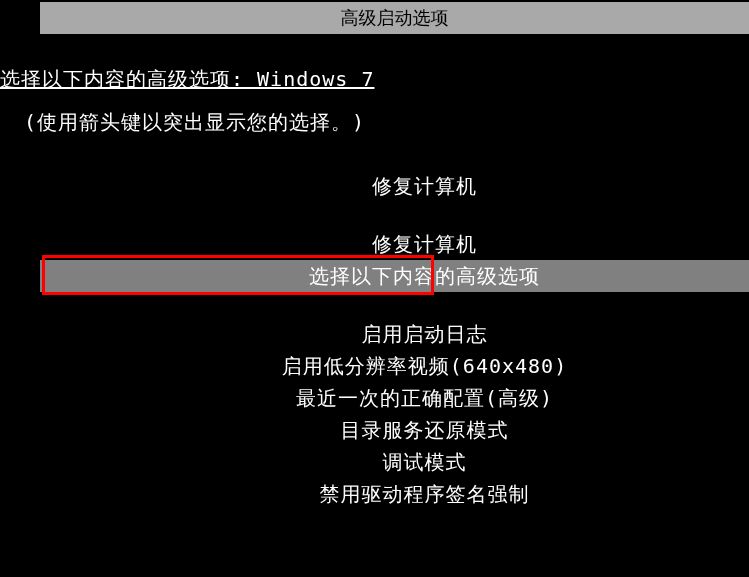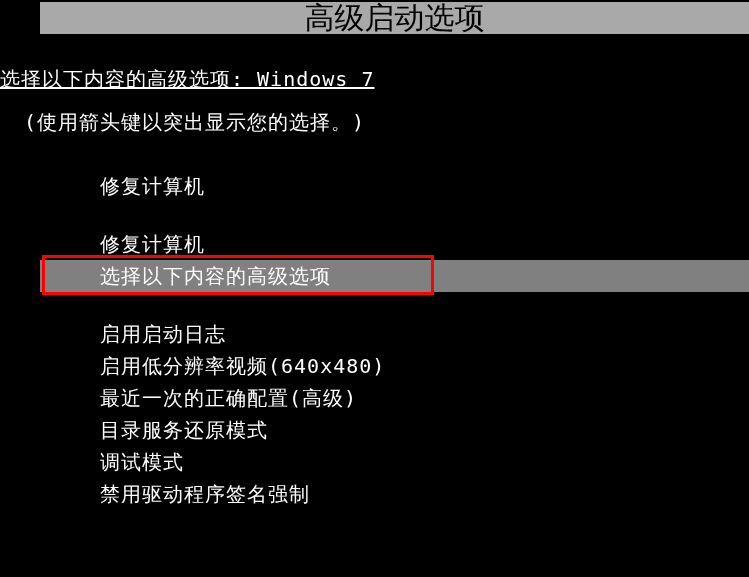--- a/index.html
+++ b/index.html
@@ -17,21 +17,21 @@
       overflow: hidden;
       position: relative;
     }
     .title-bar {
       background: #a9a9a9;
       color: #000;
       height: 32px;
       line-height: 32px;
       text-align: center;
       font-family: "SimHei", "Microsoft YaHei", sans-serif;
-      font-size: 30px;
+      font-size: 18px;
       margin-left: 40px;
       margin-top: 2px;
       width: calc(100% - 40px);
     }
     .prompt-line {
       margin-top: 32px;
       letter-spacing: 1px;
       text-decoration: underline;
     }
     .hint-line {
@@ -40,20 +40,21 @@
       letter-spacing: 1px;
     }
     .menu {
       margin-top: 34px;
     }
     .menu-item {
       margin-left: 100px;
       padding: 2px 0;
       letter-spacing: 1px;
       line-height: 28px;
+      text-align: center;
     }
     .menu-spacer {
       height: 26px;
     }
     .menu-item.selected {
       background: #808080;
       color: #fff;
       margin-left: 40px;
       padding-left: 60px;
       width: calc(100% - 40px);

